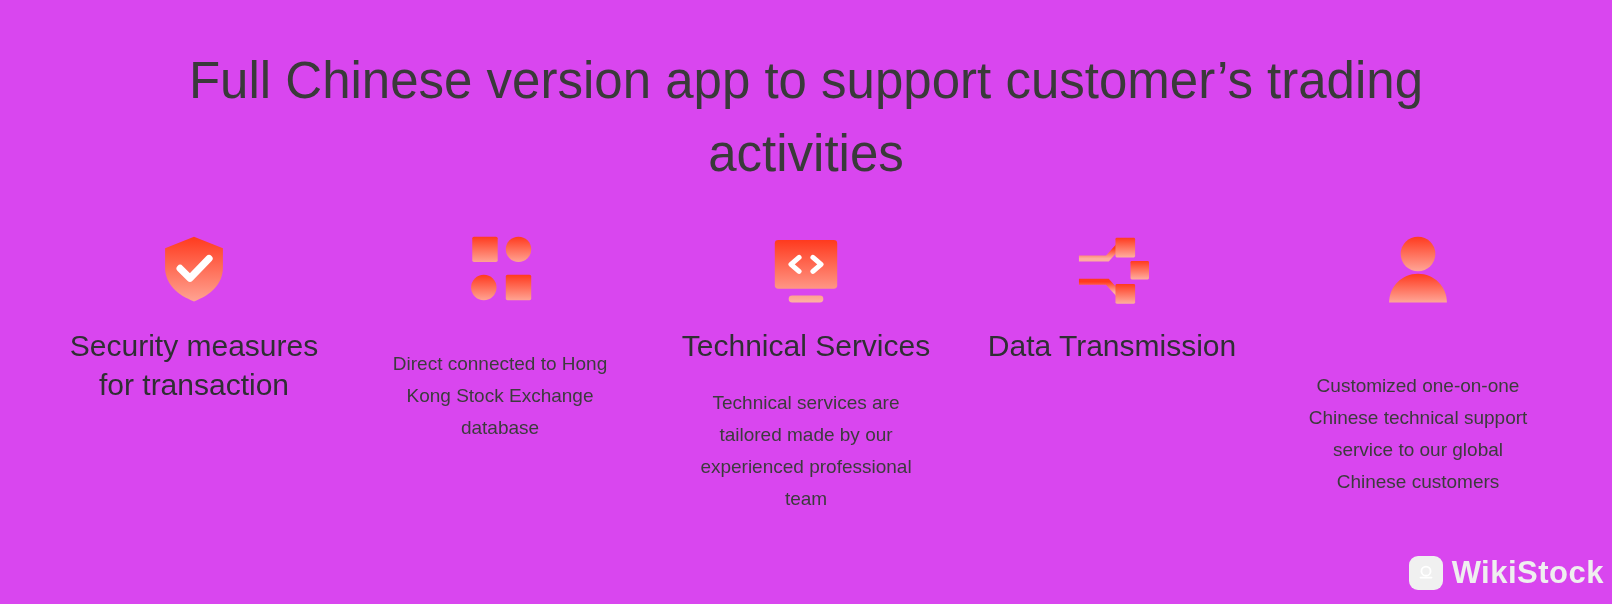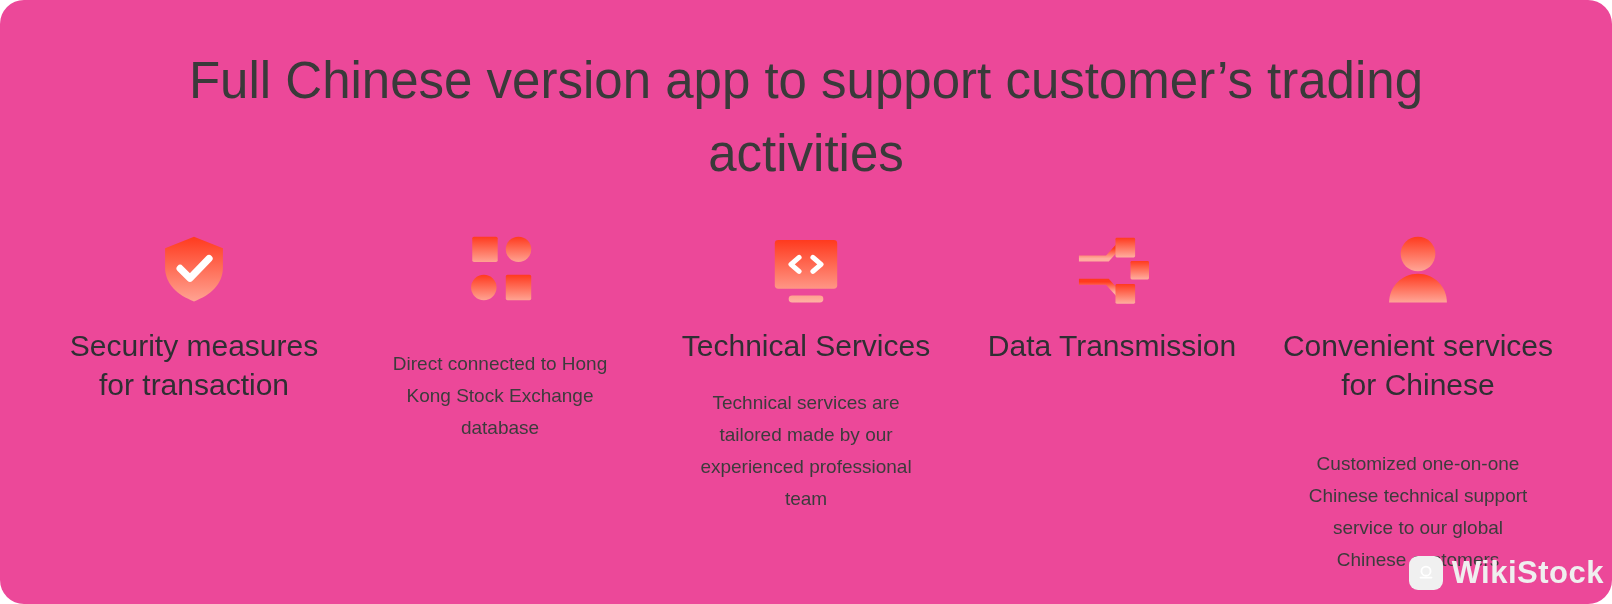--- a/index.html
+++ b/index.html
@@ -14,23 +14,22 @@
     overflow: hidden;
     font-family: "Liberation Sans", sans-serif;
     color: #333333;
     position: relative;
   }
 
   .page {
     position: relative;
     width: 1612px;
     height: 604px;
-    background: #ec4899;
+    background: #d946ef;
     box-sizing: border-box;
-    border-radius: 24px;
   }
 
   
   .headline {
     position: absolute;
     left: 100px;
     top: 10px;
     width: 1412px;
     text-align: center;
     font-size: 51px;
@@ -241,22 +240,20 @@
           <defs>
             <linearGradient id="gradUser" x1="0" y1="0" x2="0" y2="1">
               <stop offset="0%" stop-color="#FF3A1E"></stop>
               <stop offset="100%" stop-color="#FFA697"></stop>
             </linearGradient>
           </defs>
           <circle cx="32" cy="19" r="15" fill="url(#gradUser)"></circle>
           <path d="M32 36 C46 36 57 47 57 61 L7 61 C7 47 18 36 32 36 Z" fill="url(#gradUser)"></path>
         </svg>
       </div>
-      <div class="feature-title">Convenient services
-for Chinese</div>
       <div class="feature-desc">Customized one-on-one
 Chinese technical support
 service to our global
 Chinese customers</div>
     </div>
 
   </div>
 
   <div class="watermark">
     <span class="wm-logo">

